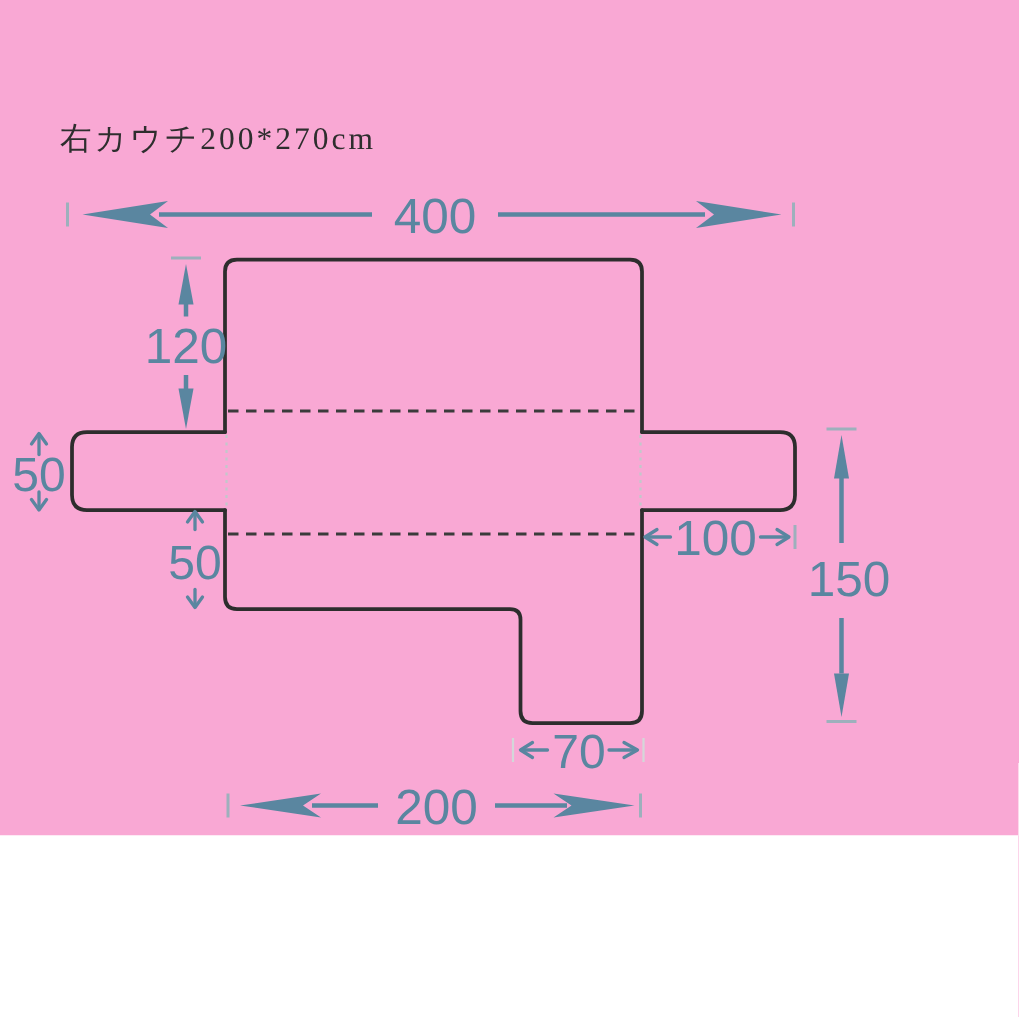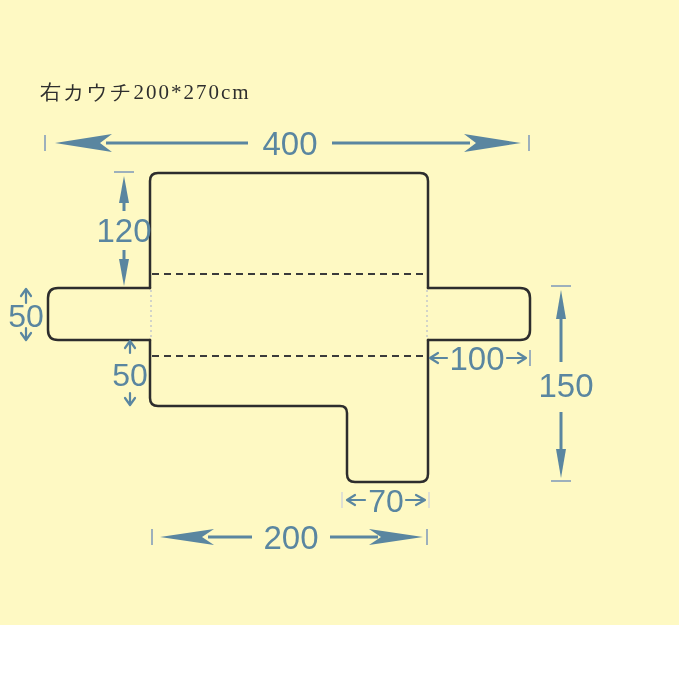--- a/index.html
+++ b/index.html
@@ -3,22 +3,22 @@
 <meta charset="utf-8">
 <style>
   html, body {
     margin: 0;
     padding: 0;
     background: #ffffff;
   }
   .page {
     position: relative;
     width: 679px;
-    height: 625px;
-    background: #fef9c3;
+    height: 557px;
+    background: #f9a8d4;
     overflow: hidden;
     font-family: "Liberation Sans", sans-serif;
   }
   .diagram-title {
     position: absolute;
     left: 40px;
     top: 78px;
     font-family: "Liberation Serif", "DejaVu Serif", serif;
     font-size: 21px;
     letter-spacing: 2px;

